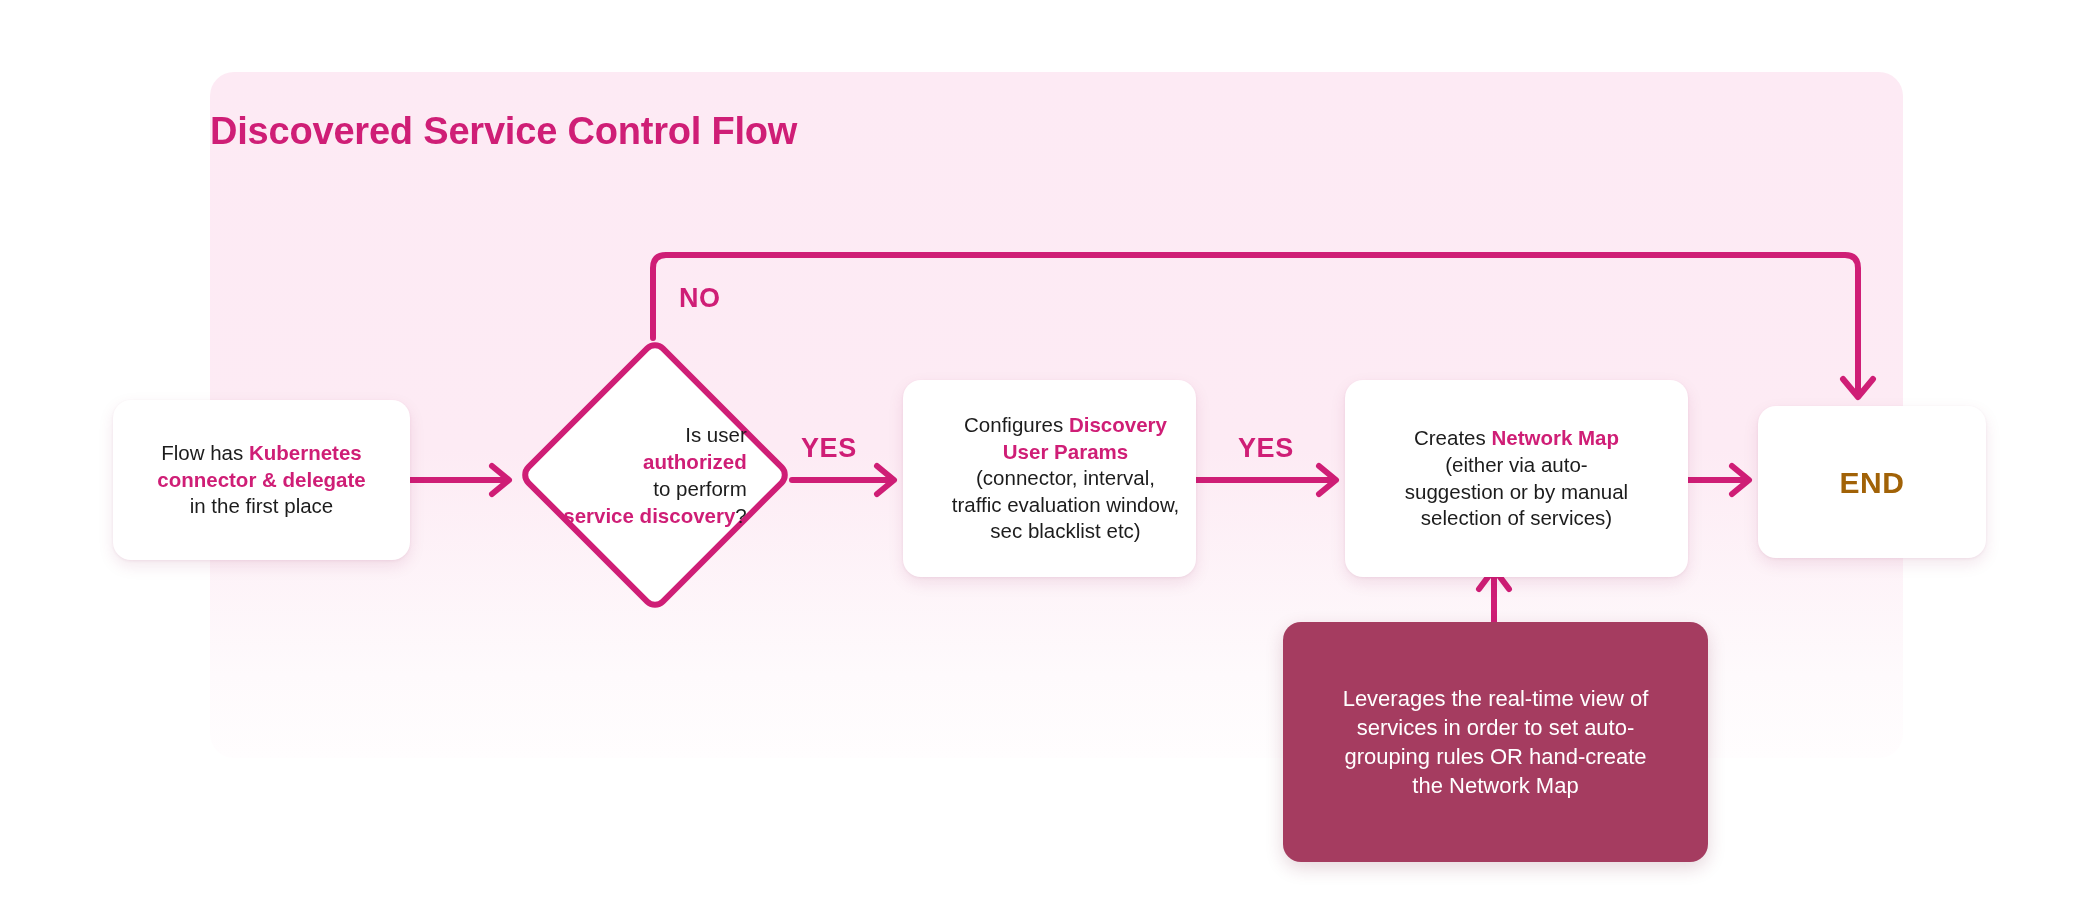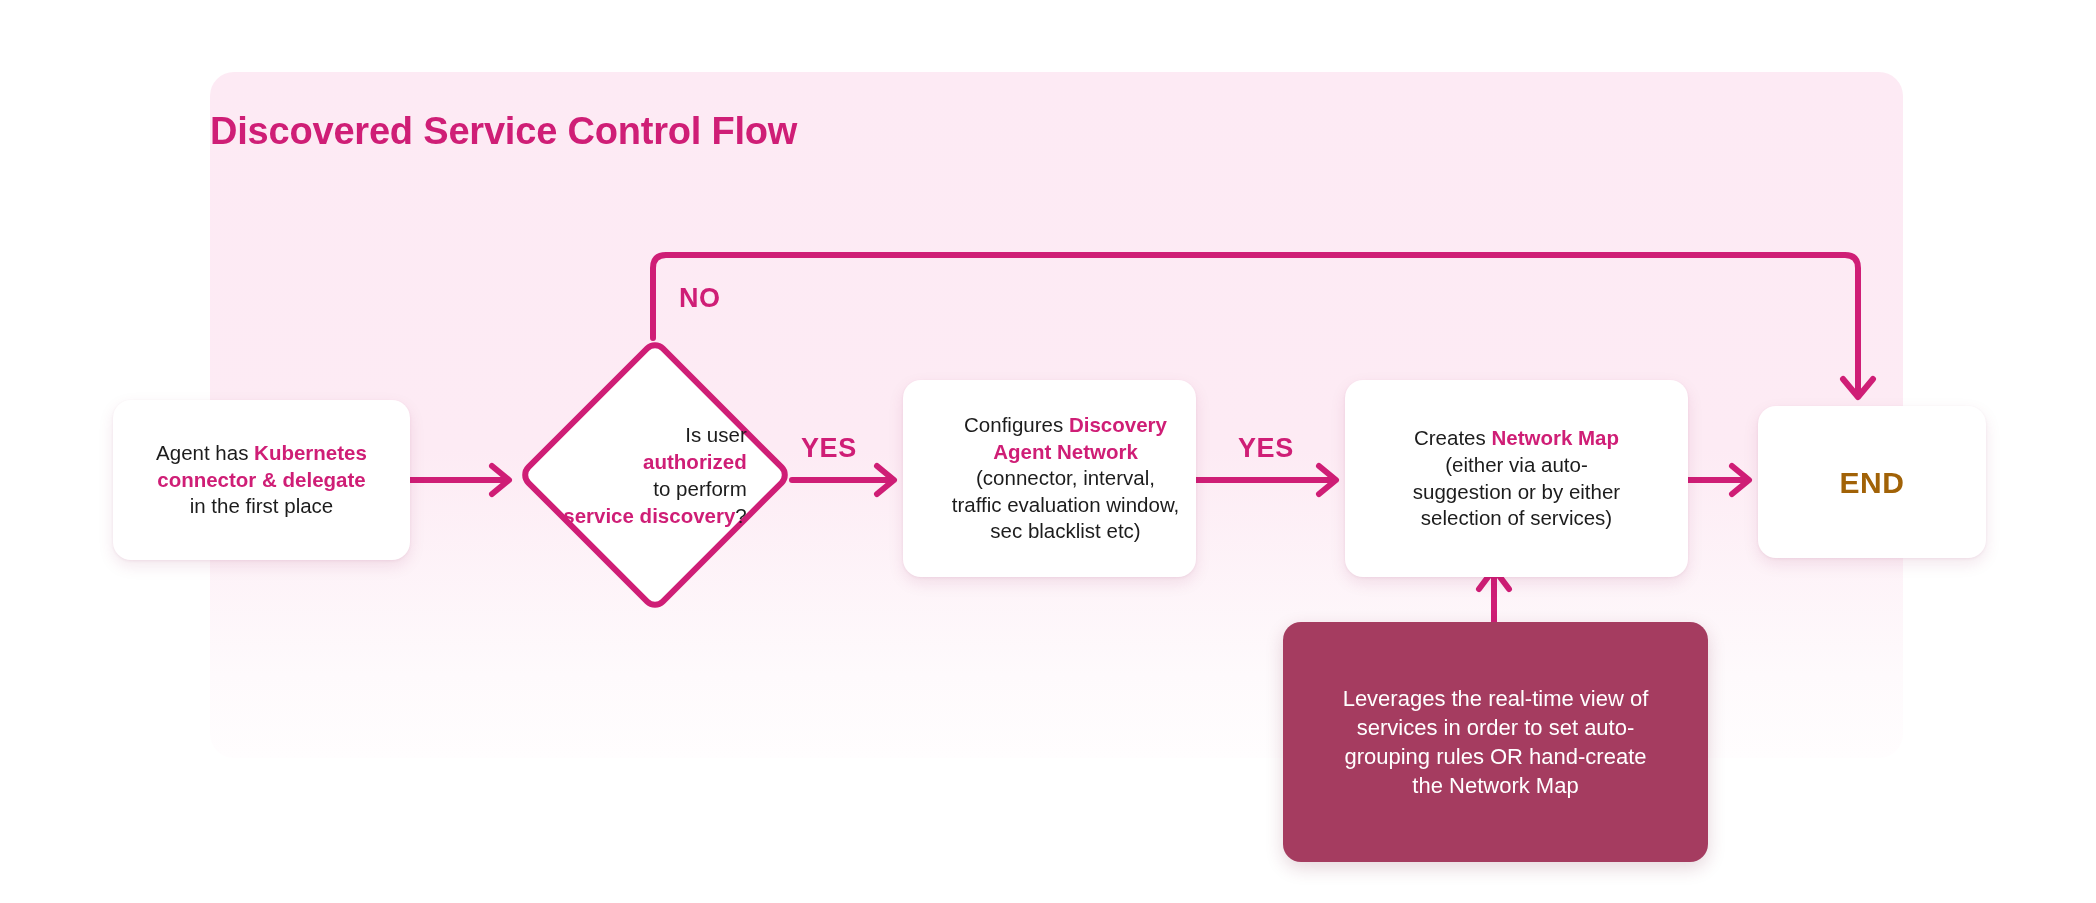--- a/index.html
+++ b/index.html
@@ -177,53 +177,53 @@
       <path d="M653 338 L 653 268 Q 653 255 666 255 L 1845 255 Q 1858 255 1858 268 L 1858 392"></path>
       <path d="M1843 379 L 1858 397 L 1873 379"></path>
 
       <path d="M1494 650 L 1494 572"></path>
       <path d="M1479 589 L 1494 569 L 1509 589"></path>
     </g>
   </svg>
 
   <div class="node" id="node-start">
     <div class="txt">
-      <span>Agent has </span><span class="hl">Kubernetes</span><br>
+      <span>Flow has </span><span class="hl">Kubernetes</span><br>
       <span class="hl">connector &amp; delegate</span><br>
       <span>in the first place</span>
     </div>
   </div>
 
   <div id="node-decision">
     <div class="dia-shape"></div>
     <div class="dia-label">
       <div>
         <span>Is user</span><br>
         <span class="hl">authorized</span><br>
         <span>to perform</span><br>
         <span class="hl">service discovery</span><span>?</span>
       </div>
     </div>
   </div>
 
   <div class="node" id="node-configure">
     <div class="txt">
       <span>Configures </span><span class="hl">Discovery</span><br>
-      <span class="hl">Agent Network</span><br>
+      <span class="hl">User Params</span><br>
       <span>(connector, interval,</span><br>
       <span>traffic evaluation window,</span><br>
       <span>sec blacklist etc)</span>
     </div>
   </div>
 
   <div class="node" id="node-networkmap">
     <div class="txt">
       <span>Creates </span><span class="hl">Network Map</span><br>
       <span>(either via auto-</span><br>
-      <span>suggestion or by either</span><br>
+      <span>suggestion or by manual</span><br>
       <span>selection of services)</span>
     </div>
   </div>
 
   <div class="node" id="node-end">
     <div class="txt">END</div>
   </div>
 
   <div id="note-box">
     <div class="txt">

